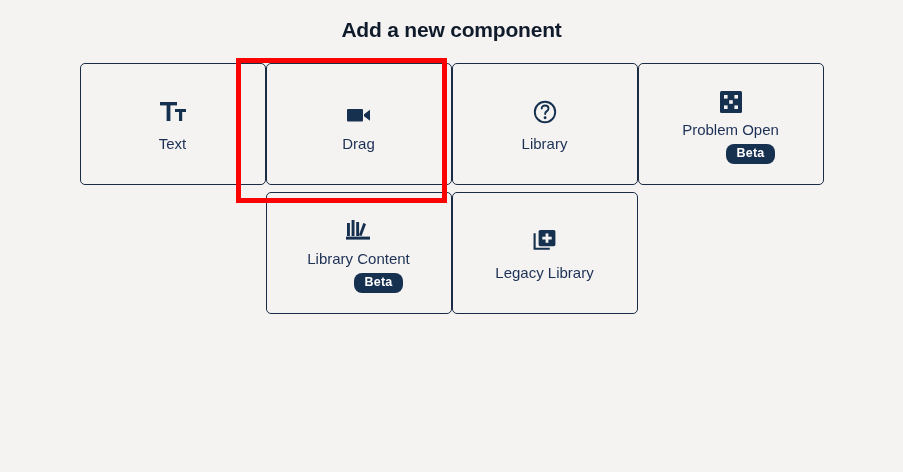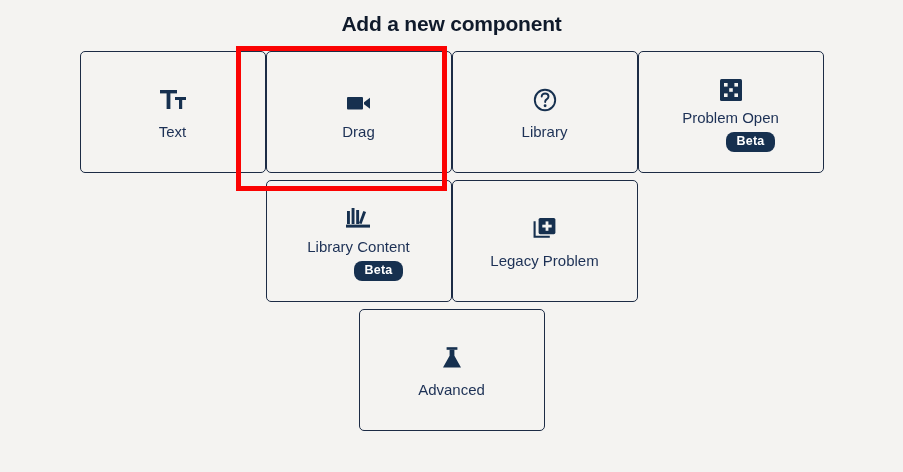--- a/index.html
+++ b/index.html
@@ -12,21 +12,21 @@
     background: #f4f3f1;
     font-family: "Liberation Sans", sans-serif;
     color: #172c4d;
   }
   #page-title {
     text-align: center;
     font-size: 21px;
     font-weight: bold;
     color: #0f1a2b;
     letter-spacing: -0.2px;
-    margin: 0;
+    margin: 6px;
     padding-top: 12px;
     line-height: 24px;
   }
   .grid-wrap {
     position: relative;
     width: 903px;
     padding-top: 15px;
   }
   .row {
     display: flex;
@@ -161,36 +161,23 @@
 
     <div class="card">
       <span class="icon">
         <svg width="24" height="24" viewBox="0 0 24 24">
           <path d="M1.6 4.2 v15.6 h15.2" fill="none" stroke="#16304f" stroke-width="2.1"></path>
           <rect x="5.6" y="1" width="16.8" height="16.2" rx="1.6" fill="#16304f"></rect>
           <rect x="12.6" y="4.4" width="2.8" height="9.4" fill="#f4f3f1"></rect>
           <rect x="9.3" y="7.7" width="9.4" height="2.8" fill="#f4f3f1"></rect>
         </svg>
       </span>
-      <span class="label">Legacy Problem</span>
+      <span class="label">Legacy Library</span>
     </div>
 
 
 
   </div>
 
-  <div class="row">
-
-    <div class="card">
-      <span class="icon">
-        <svg width="22" height="24" viewBox="0 0 22 24">
-          <rect x="5.6" y="1.2" width="10.8" height="2.6" fill="#16304f"></rect>
-          <path d="M8.6 3.8 h4.8 v6.0 L20 21.6 H2 L8.6 9.8 Z" fill="#16304f"></path>
-        </svg>
-      </span>
-      <span class="label">Advanced</span>
-    </div>
-
-  </div>
 
   <div id="highlight-box" style="left: 236px; top: 10px; width: 211px; height: 145px; border-color: rgb(251, 3, 3);"></div>
 
 </div>
 
 </body></html>

